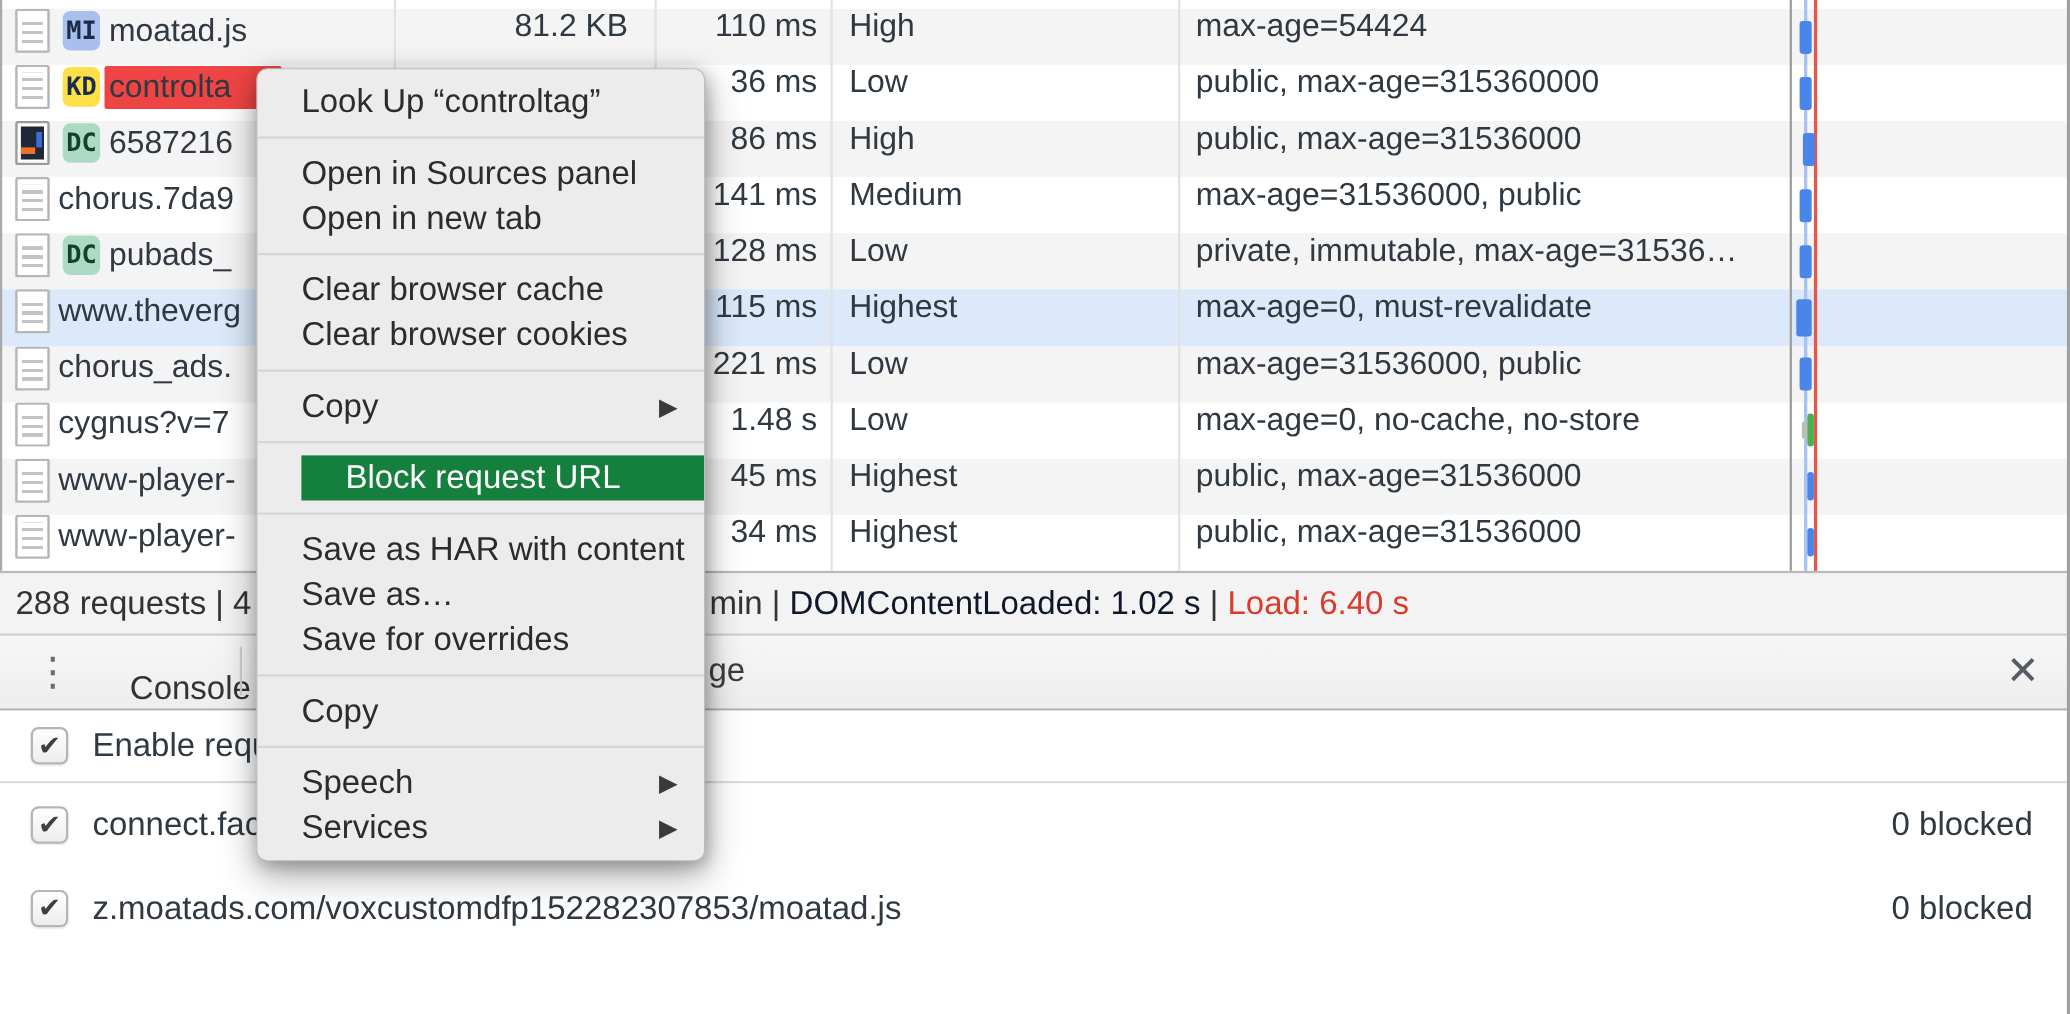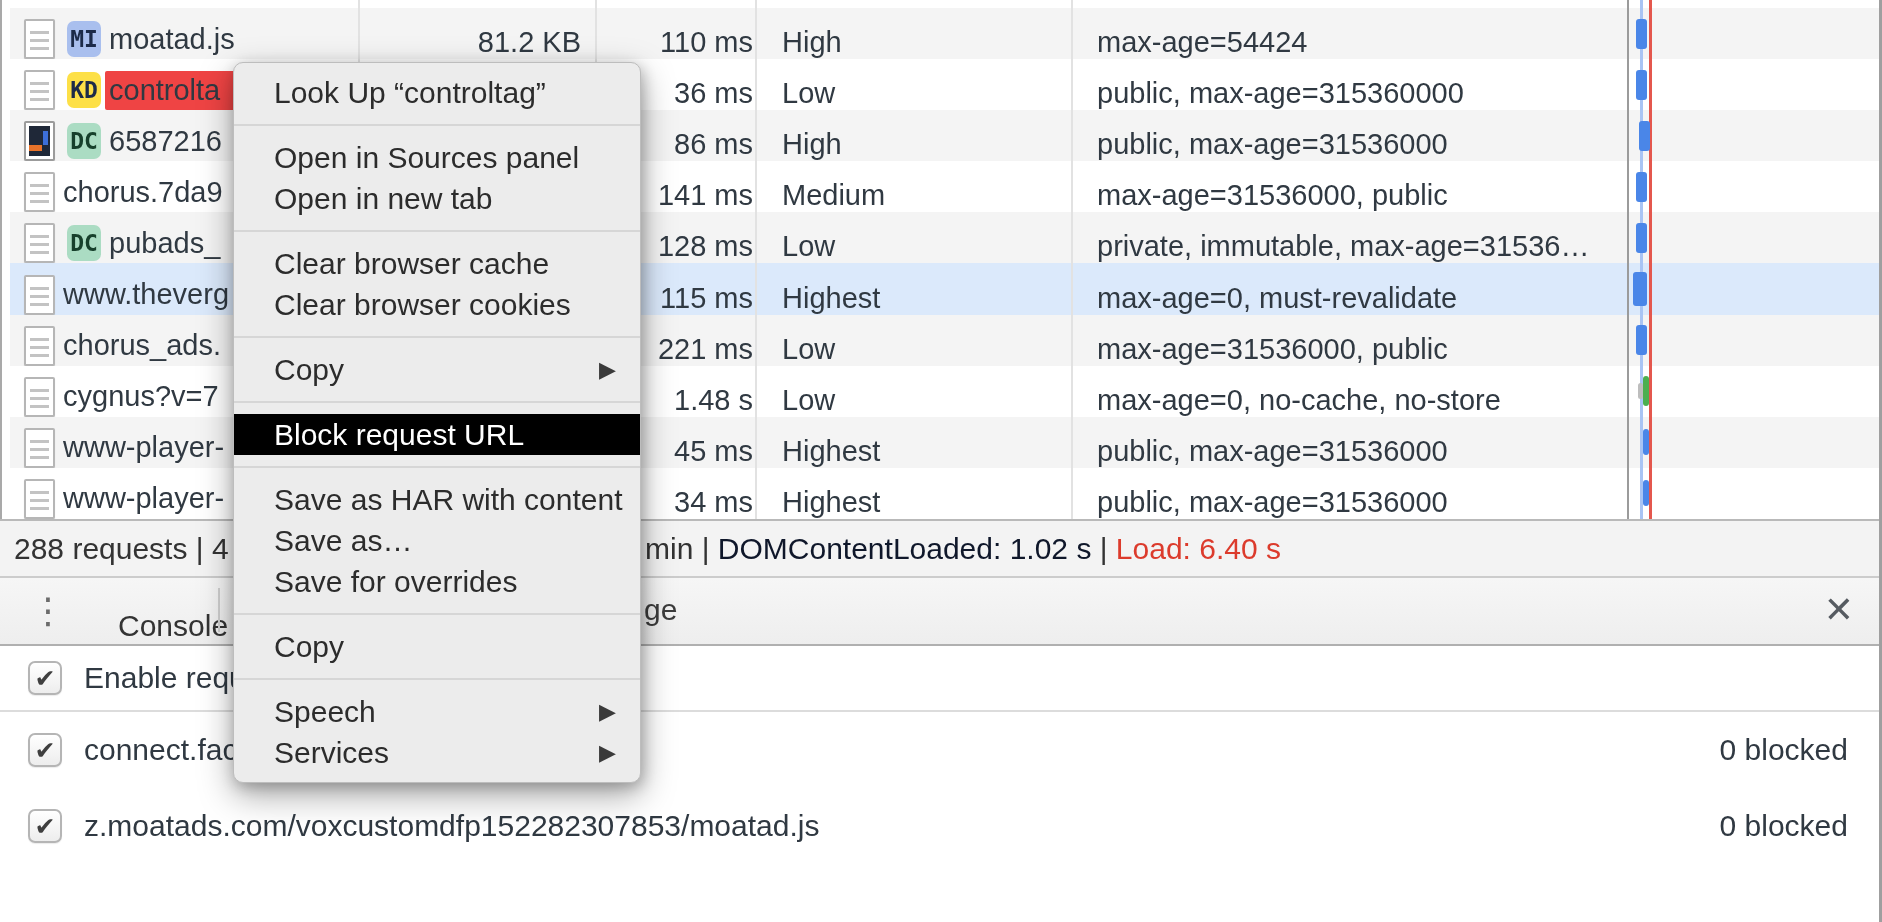--- a/index.html
+++ b/index.html
@@ -2,21 +2,21 @@
 <html><head>
 <meta charset="utf-8">
 <style>
   html,body{margin:0;padding:0;width:1882px;height:922px;overflow:hidden;
     font-family:"Liberation Sans","DejaVu Sans",sans-serif;background:#fff;}
   #stage{position:relative;width:1882px;height:922px;background:#fff;}
 
   
   #network{position:absolute;left:0;top:0;width:1882px;height:519px;overflow:hidden;background:#fff;}
   .top-sliver{height:8px;background:#fff;}
-  .net-row{display:flex;height:51.1px;align-items:flex-end;font-size:29px;color:#303942;position:relative;margin-left:10px;}
+  .net-row{display:flex;height:51.1px;align-items:flex-start;font-size:29px;color:#303942;position:relative;}
   .net-row.shade{background:#f4f4f4;}
   .net-row.selected{background:#dbe9fb;}
   .cell{white-space:nowrap;overflow:hidden;}
   .c-name{width:360px;display:flex;align-items:center;padding-left:14px;box-sizing:border-box;}
   .c-size{width:237px;text-align:right;padding-right:26px;box-sizing:border-box;}
   .c-time{width:160px;text-align:right;padding-right:14px;box-sizing:border-box;}
   .c-priority{width:316px;padding-left:15px;box-sizing:border-box;}
   .c-cache{flex:1;padding-left:14px;box-sizing:border-box;}
   .c-waterfall{width:252px;position:relative;height:100%;}
   .wbar{position:absolute;border-radius:3px;}
@@ -67,21 +67,21 @@
     border-radius:7px;background:linear-gradient(#ffffff,#ededed);text-align:center;line-height:30px;
     font-size:25px;color:#3f3f3f;box-shadow:inset 0 1px 0 #fff,0 1px 1px rgba(0,0,0,.08);}
   .blk-label{margin-left:22px;white-space:nowrap;overflow:hidden;}
   .blk-count{margin-left:auto;margin-right:34px;white-space:nowrap;}
 
   
   #context-menu{position:absolute;left:233px;top:62px;width:408px;background:#ececec;
     border:1px solid #bdbdbd;border-radius:10px;box-shadow:0 12px 34px rgba(0,0,0,.35),2px 4px 14px rgba(0,0,0,.22);
     padding:9px 0;box-sizing:border-box;z-index:100;font-size:30px;color:#2c2c2c;}
   .menu-item{height:41px;line-height:41px;padding-left:40px;position:relative;white-space:nowrap;}
-  .menu-item.hl{background:#000000;color:#fff;}
+  .menu-item.hl{background:#15803d;color:#fff;margin-left:40px;}
   .menu-sep{height:2px;background:#d6d6d6;margin:11px 0;}
   .submenu-arrow{position:absolute;right:24px;top:0;font-size:22px;color:#3a3a3a;}
 </style>
 </head>
 <body>
 
 <div id="stage">
 
   <div id="network">
     <div class="top-sliver"></div>

